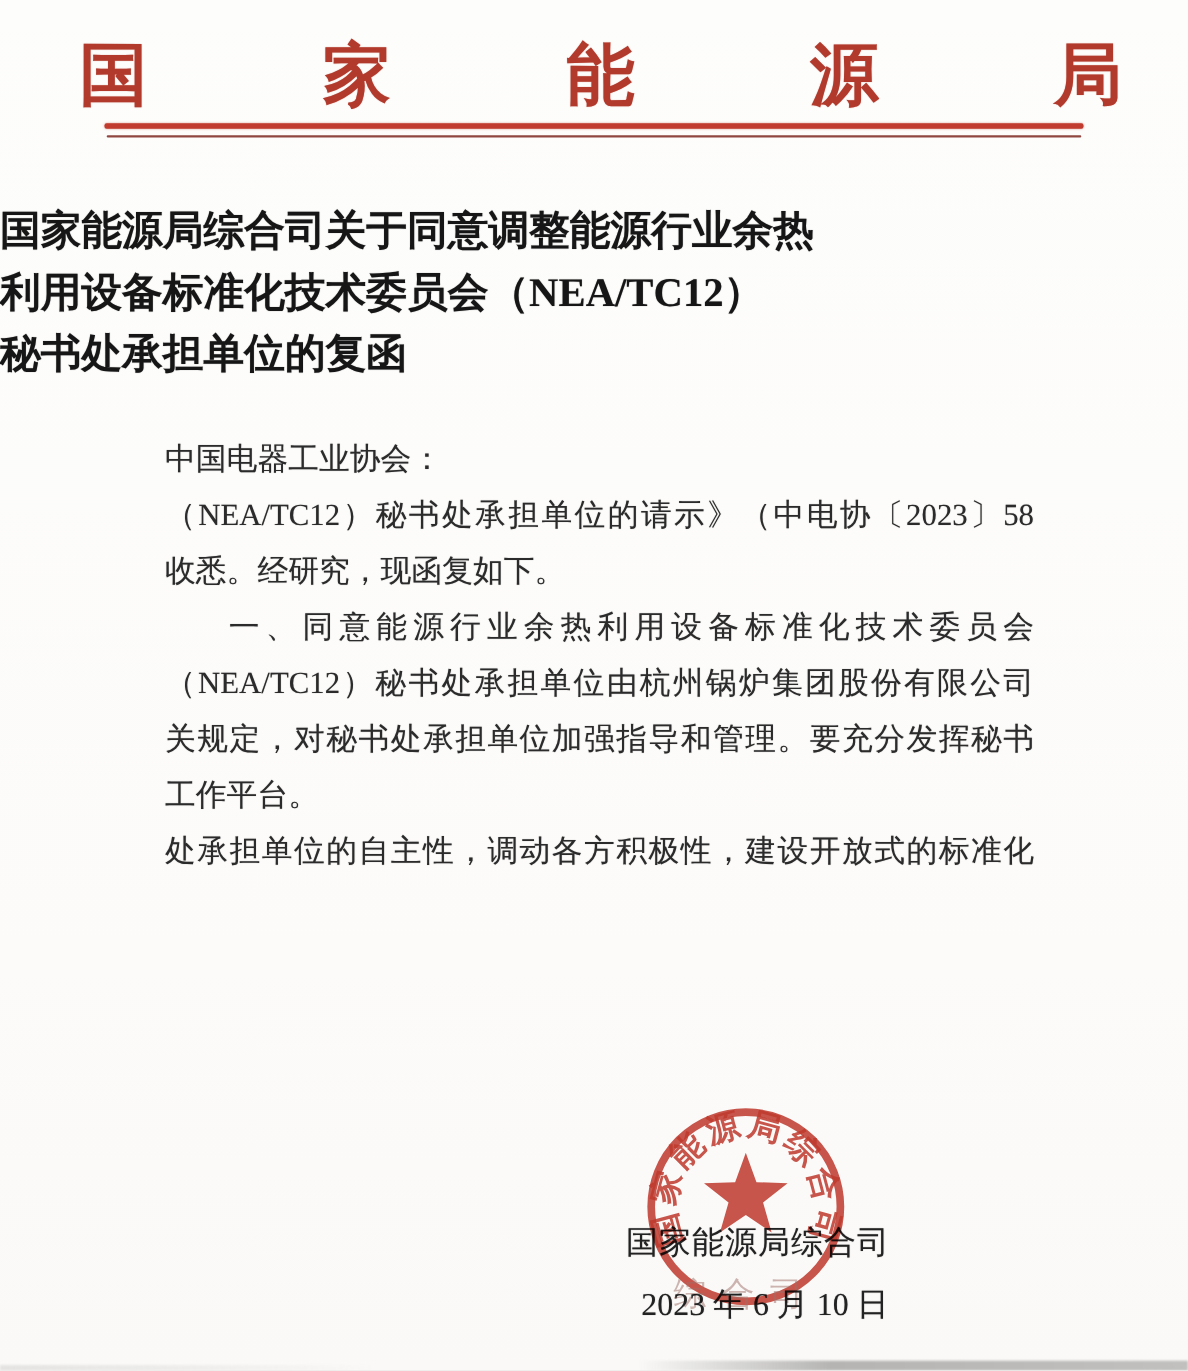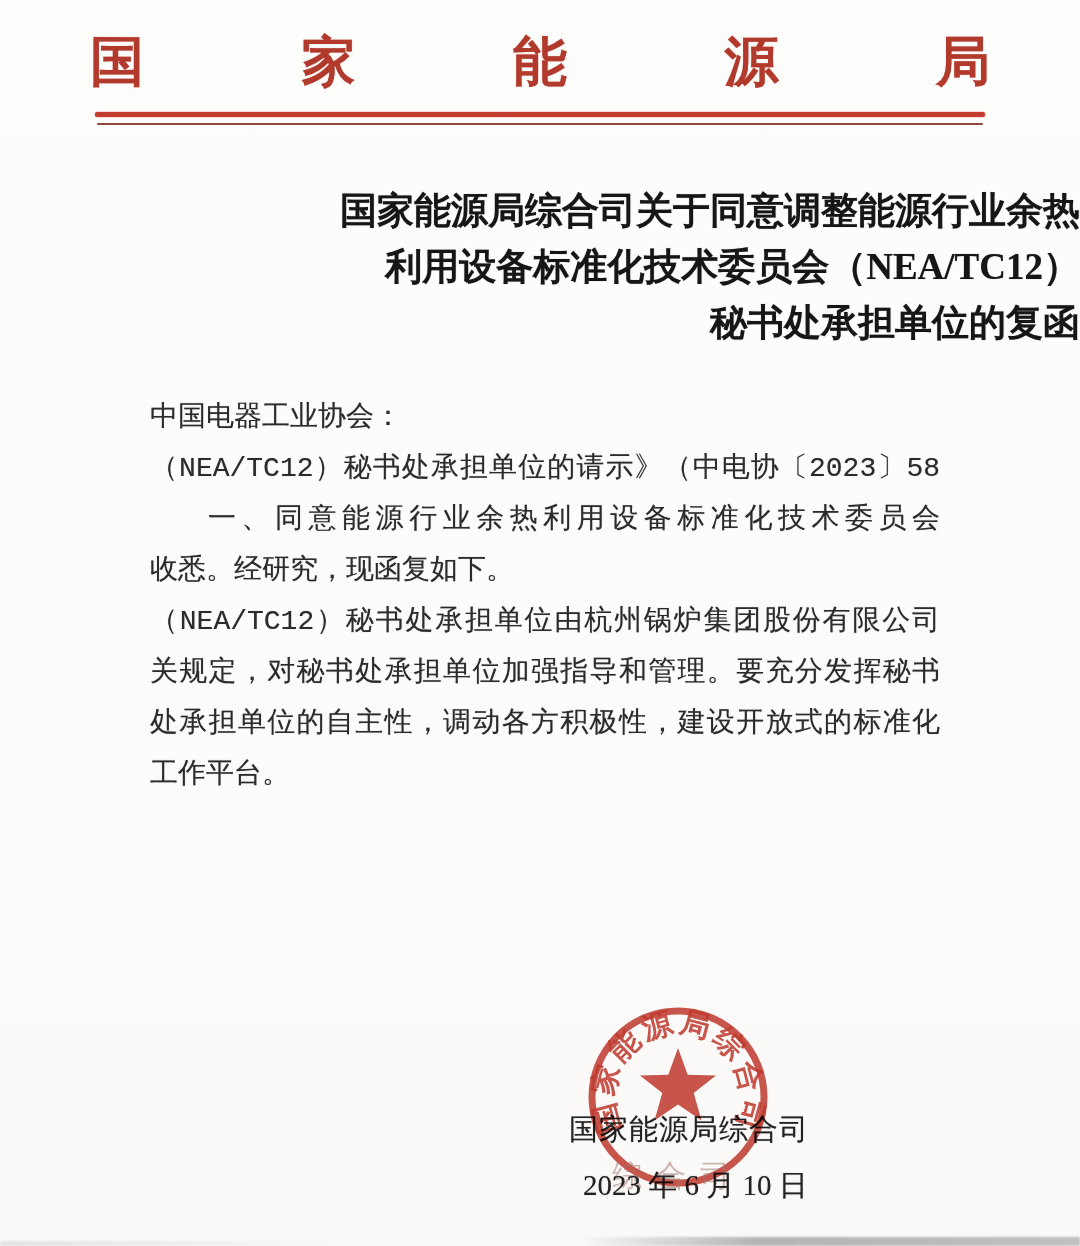--- a/index.html
+++ b/index.html
@@ -16,21 +16,21 @@
     background: linear-gradient(180deg, #fdfdfc 0%, #fcfbf9 70%, #faf9f7 100%);
     overflow: hidden;
   }
   
   .letterhead {
     position: absolute;
     top: 26px;
     left: 0;
     right: 0;
     text-align: center;
-    font-size: 54px;
+    font-size: 62px;
     font-weight: bold;
     color: #b23a2c;
     letter-spacing: 72px;
     text-indent: 72px;
     white-space: nowrap;
     text-shadow: 0 0 1px rgba(178,58,44,.55);
   }
   .rule-thick {
     position: absolute;
     top: 112px;
@@ -49,42 +49,41 @@
     height: 2px;
     background: #8f4740;
     border-radius: 1px;
   }
   
   .doc-title {
     position: absolute;
     top: 183px;
     left: 0;
     right: 0;
-    text-align: right;
+    text-align: left;
     font-size: 37px;
     font-weight: bold;
     color: #161616;
     line-height: 56px;
     text-shadow: 0 0 1px rgba(0,0,0,.45);
   }
   
   .body-text {
     position: absolute;
     left: 150px;
     top: 392px;
     width: 790px;
     font-size: 28px;
     color: #2b2b2b;
     text-shadow: 0 0 1px rgba(40,40,40,.4);
   }
   .line {
     height: 51px;
     line-height: 51px;
     white-space: nowrap;
-    font-family: Liberation Mono, monospace;
   }
   .line.fill {
     white-space: normal;
     text-align: justify;
     text-align-last: justify;
     text-justify: inter-character;
     overflow: hidden;
     height: 51px;
   }
   .line.indent { padding-left: 58px; }
@@ -153,26 +152,26 @@
 
   <div class="doc-title">
     <div>国家能源局综合司关于同意调整能源行业余热</div>
     <div>利用设备标准化技术委员会（NEA/TC12）</div>
     <div>秘书处承担单位的复函</div>
   </div>
 
   <div class="body-text">
     <div class="line">中国电器工业协会：</div>
     <div class="line fill">（NEA/TC12）秘书处承担单位的请示》（中电协〔2023〕58 号）</div>
+    <div class="line">收悉。经研究，现函复如下。</div>
     <div class="line fill indent">一、同意能源行业余热利用设备标准化技术委员会</div>
-    <div class="line">收悉。经研究，现函复如下。</div>
     <div class="line fill">（NEA/TC12）秘书处承担单位由杭州锅炉集团股份有限公司</div>
     <div class="line fill">关规定，对秘书处承担单位加强指导和管理。要充分发挥秘书</div>
+    <div class="line">工作平台。</div>
     <div class="line fill">处承担单位的自主性，调动各方积极性，建设开放式的标准化</div>
-    <div class="line">工作平台。</div>
   </div>
 
   <div class="signature">国家能源局综合司</div>
   <div class="doc-date">2023 年 6 月 10 日</div>
 
   <svg class="seal" viewBox="0 0 212 216">
     <defs>
       <path id="sealArc" d="M 45.9 128.9 A 64 64 0 1 1 166.1 128.9" fill="none"></path>
     </defs>
     <circle cx="106" cy="107" r="86" fill="none" stroke="#c23a2e" stroke-width="7" opacity="0.85"></circle>

